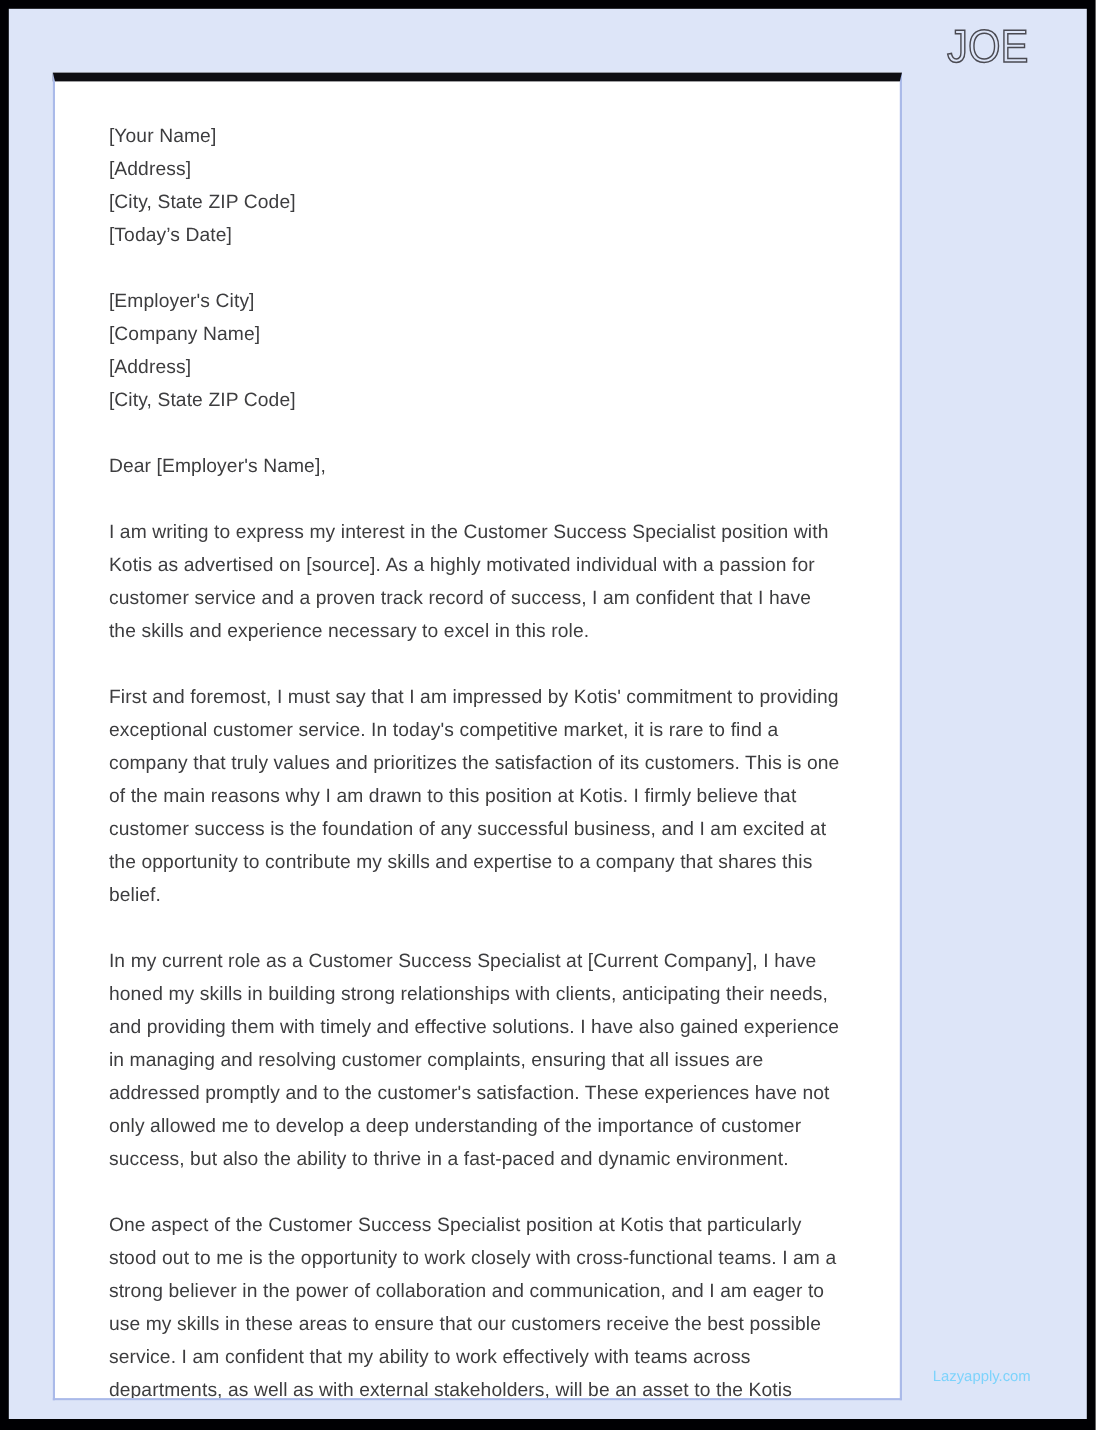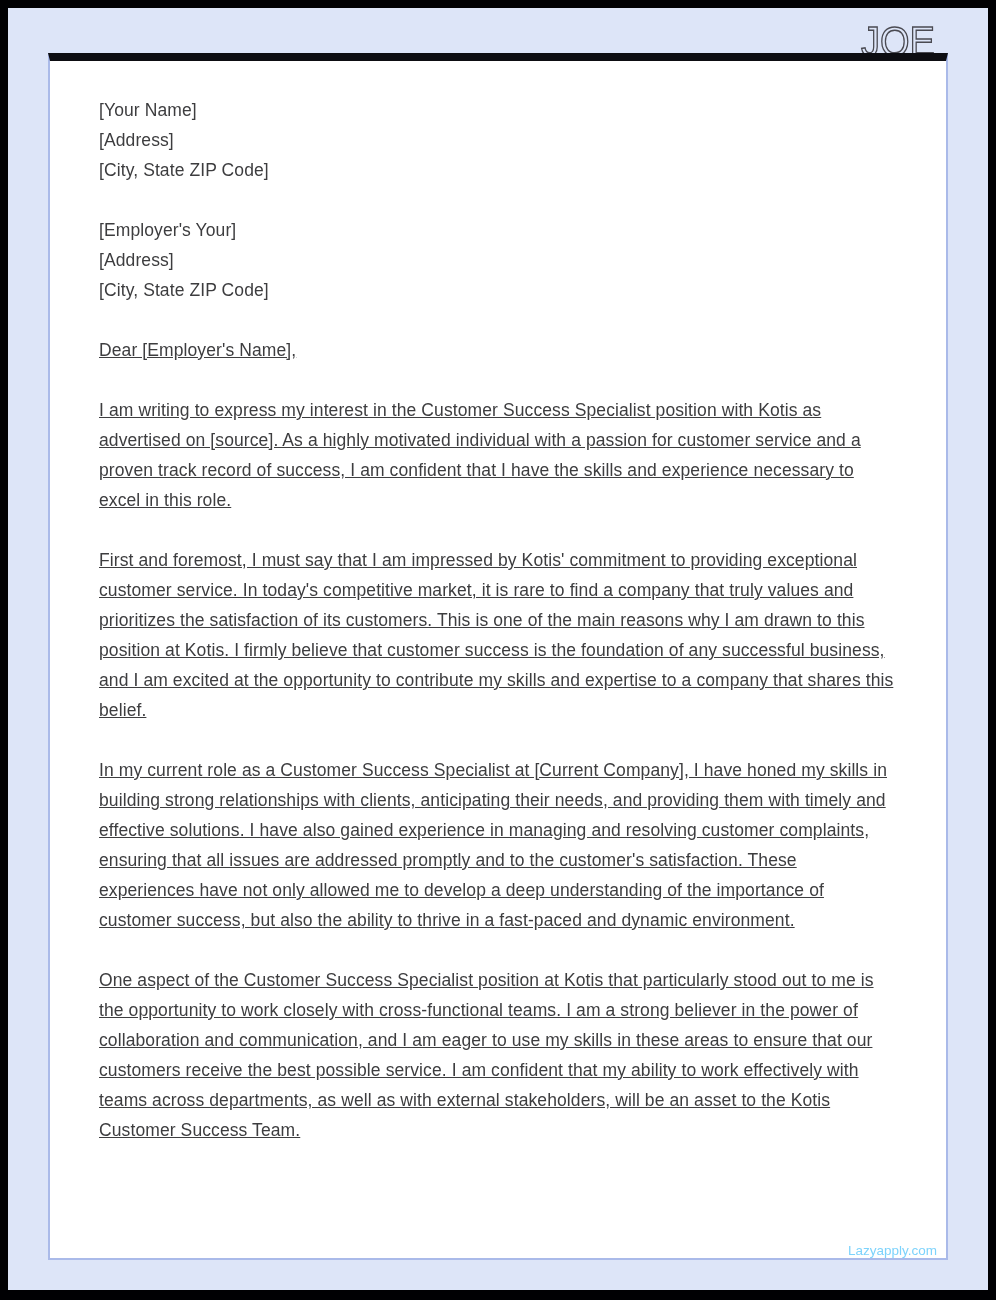--- a/index.html
+++ b/index.html
@@ -32,22 +32,22 @@
     top: 8px;
     right: 50px;
     width: 80px;
     height: 48px;
   }
 
   
   .doc {
     position: absolute;
     left: 48px;
-    top: 53px;
-    width: 900px;
+    top: 66px;
+    width: 772px;
     height: 1207px;
     background: #ffffff;
     border-top: 8px solid #0d0d12;
     border-left: 2px solid #aabae9;
     border-right: 2px solid #aabae9;
     border-bottom: 2px solid #aabae9;
     overflow: hidden;
   }
 
   .letter {
@@ -55,21 +55,21 @@
     overflow: hidden;
     padding: 34px 52px 0 49px;
     font-size: 17.5px;
     line-height: 30px;
     color: #3d3d3f;
     letter-spacing: 0.1px;
   }
 
   .block { margin-bottom: 30px; }
   .block p, .para { margin: 0; }
-  .para { margin-bottom: 30px; text-decoration: underline; }
+  .para { margin-bottom: 30px; }
 
   .watermark {
     position: absolute;
     top: 1243px;
     right: 59px;
     font-size: 13.5px;
     line-height: 16px;
     color: #7dd3fc;
   }
 </style>
@@ -84,24 +84,26 @@
 
 </div>
 
 <div class="doc">
   <div class="letter">
 
     <div class="block">
       <p>[Your Name]</p>
       <p>[Address]</p>
       <p>[City, State ZIP Code]</p>
+      <p>[Today’s Date]</p>
     </div>
 
     <div class="block">
-      <p>[Employer's Your]</p>
+      <p>[Employer's City]</p>
+      <p>[Company Name]</p>
       <p>[Address]</p>
       <p>[City, State ZIP Code]</p>
     </div>
 
     <p class="para">Dear [Employer's Name],</p>
 
     <p class="para">I am writing to express my interest in the Customer Success Specialist position with Kotis as advertised on [source]. As a highly motivated individual with a passion for customer service and a proven track record of success, I am confident that I have the skills and experience necessary to excel in this role.</p>
     <p class="para">First and foremost, I must say that I am impressed by Kotis' commitment to providing exceptional customer service. In today's competitive market, it is rare to find a company that truly values and prioritizes the satisfaction of its customers. This is one of the main reasons why I am drawn to this position at Kotis. I firmly believe that customer success is the foundation of any successful business, and I am excited at the opportunity to contribute my skills and expertise to a company that shares this belief.</p>
     <p class="para">In my current role as a Customer Success Specialist at [Current Company], I have honed my skills in building strong relationships with clients, anticipating their needs, and providing them with timely and effective solutions. I have also gained experience in managing and resolving customer complaints, ensuring that all issues are addressed promptly and to the customer's satisfaction. These experiences have not only allowed me to develop a deep understanding of the importance of customer success, but also the ability to thrive in a fast-paced and dynamic environment.</p>
     <p class="para">One aspect of the Customer Success Specialist position at Kotis that particularly stood out to me is the opportunity to work closely with cross-functional teams. I am a strong believer in the power of collaboration and communication, and I am eager to use my skills in these areas to ensure that our customers receive the best possible service. I am confident that my ability to work effectively with teams across departments, as well as with external stakeholders, will be an asset to the Kotis Customer Success Team.</p>

